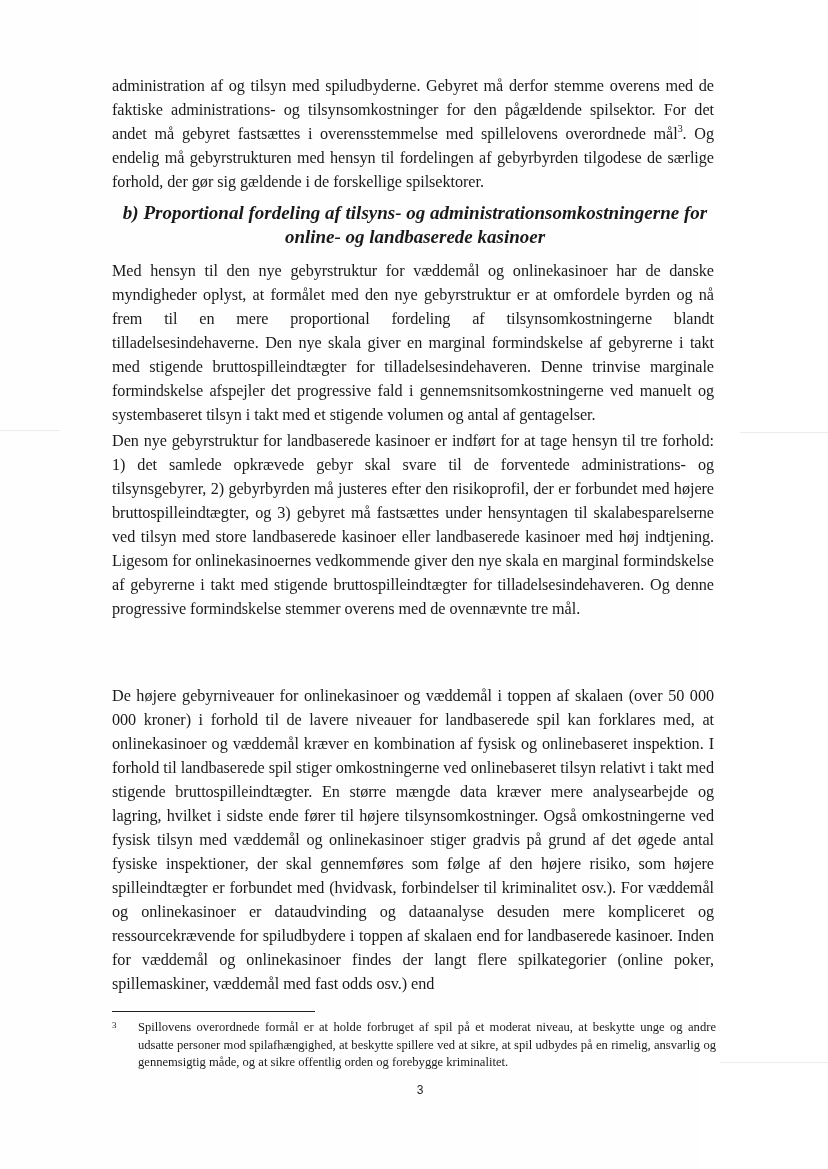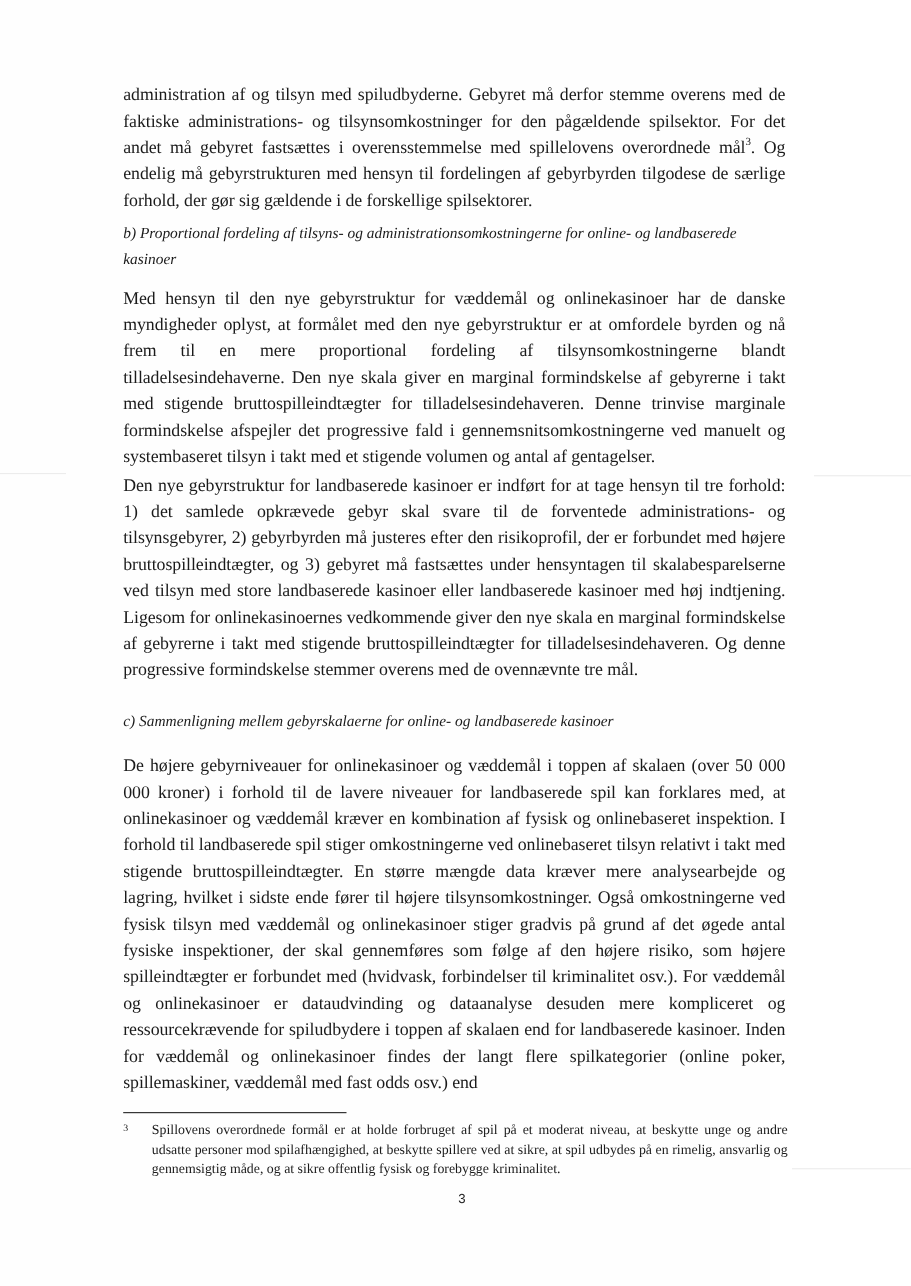--- a/index.html
+++ b/index.html
@@ -30,26 +30,26 @@
       font-size: 16.2px;
       line-height: 24px;
       text-align: justify;
       margin: 0;
       letter-spacing: -0.05px;
     }
     .heading {
       position: absolute;
       left: 112px;
       width: 606px;
-      font-size: 14px;
+      font-size: 19px;
       line-height: 24px;
       font-style: italic;
-      font-weight: normal;
+      font-weight: bold;
       margin: 0;
-      text-align: left;
+      text-align: center;
     }
     sup {
       font-size: 10px;
       line-height: 0;
       vertical-align: 7px;
     }
     b { font-weight: normal; }
     .footnote-rule {
       position: absolute;
       left: 112px;
@@ -102,25 +102,24 @@
   <div class="scan-line" style="left:720px; top:1062px; width:108px;"></div>
 
   <p class="body-text" style="top:74px;"><span>administration af og tilsyn med spiludbyderne. Gebyret må derfor stemme overens med de faktiske administrations- og tilsynsomkostninger for den pågældende spilsektor. For det andet må gebyret fastsættes i overensstemmelse med spillelovens overordnede mål</span><sup>3</sup><span>. Og endelig må gebyrstrukturen med hensyn til fordelingen af gebyrbyrden tilgodese de særlige forhold, der gør sig gældende i de forskellige spilsektorer.</span></p>
 
   <h3 class="heading" style="top:201px;">b) Proportional fordeling af tilsyns- og administrationsomkostningerne for online- og landbaserede kasinoer</h3>
 
   <p class="body-text" style="top:259px;"><span>Med hensyn til den nye gebyrstruktur for </span><b>væddemål og onlinekasinoer</b><span> har de danske myndigheder oplyst, at formålet med den nye gebyrstruktur er at omfordele byrden og nå frem til en mere proportional fordeling af tilsynsomkostningerne blandt tilladelsesindehaverne. Den nye skala giver en marginal formindskelse af gebyrerne i takt med stigende bruttospilleindtægter for tilladelsesindehaveren. Denne trinvise marginale formindskelse afspejler det progressive fald i gennemsnitsomkostningerne ved manuelt og systembaseret tilsyn i takt med et stigende volumen og antal af gentagelser.</span></p>
 
   <p class="body-text" style="top:429px;"><span>Den nye gebyrstruktur for </span><b>landbaserede kasinoer</b><span> er indført for at tage hensyn til tre forhold: 1) det samlede opkrævede gebyr skal svare til de forventede administrations- og tilsynsgebyrer, 2) gebyrbyrden må justeres efter den risikoprofil, der er forbundet med højere bruttospilleindtægter, og 3) gebyret må fastsættes under hensyntagen til skalabesparelserne ved tilsyn med store landbaserede kasinoer eller landbaserede kasinoer med høj indtjening. Ligesom for onlinekasinoernes vedkommende giver den nye skala en marginal formindskelse af gebyrerne i takt med stigende bruttospilleindtægter for tilladelsesindehaveren. Og denne progressive formindskelse stemmer overens med de ovennævnte tre mål.</span></p>
 
-  <h3 class="heading" style="top:645px;">c) Sammenligning mellem gebyrskalaerne for online- og landbaserede kasinoer</h3>
 
   <p class="body-text" style="top:684px;"><b>De højere gebyrniveauer for onlinekasinoer og væddemål i toppen af skalaen</b><span> (over 50 000 000 kroner) i forhold til de lavere niveauer for landbaserede spil kan forklares med, at onlinekasinoer og væddemål kræver en kombination af fysisk og onlinebaseret inspektion. I forhold til landbaserede spil stiger omkostningerne ved onlinebaseret tilsyn relativt i takt med stigende bruttospilleindtægter. En større mængde data kræver mere analysearbejde og lagring, hvilket i sidste ende fører til højere tilsynsomkostninger. Også omkostningerne ved fysisk tilsyn med væddemål og onlinekasinoer stiger gradvis på grund af det øgede antal fysiske inspektioner, der skal gennemføres som følge af den højere risiko, som højere spilleindtægter er forbundet med (hvidvask, forbindelser til kriminalitet osv.). For væddemål og onlinekasinoer er dataudvinding og dataanalyse desuden mere kompliceret og ressourcekrævende for spiludbydere i toppen af skalaen end for landbaserede kasinoer. Inden for væddemål og onlinekasinoer findes der langt flere spilkategorier (online poker, spillemaskiner, væddemål med fast odds osv.) end</span></p>
 
   <div class="footnote-rule"></div>
 
   <div class="footnote">
     <span class="footnote-mark">3</span>
-    <div class="footnote-text">Spillovens overordnede formål er at holde forbruget af spil på et moderat niveau, at beskytte unge og andre udsatte personer mod spilafhængighed, at beskytte spillere ved at sikre, at spil udbydes på en rimelig, ansvarlig og gennemsigtig måde, og at sikre offentlig fysisk og forebygge kriminalitet.</div>
+    <div class="footnote-text">Spillovens overordnede formål er at holde forbruget af spil på et moderat niveau, at beskytte unge og andre udsatte personer mod spilafhængighed, at beskytte spillere ved at sikre, at spil udbydes på en rimelig, ansvarlig og gennemsigtig måde, og at sikre offentlig orden og forebygge kriminalitet.</div>
   </div>
 
   <div class="page-number">3</div>
 </div>
 
 </body></html>

